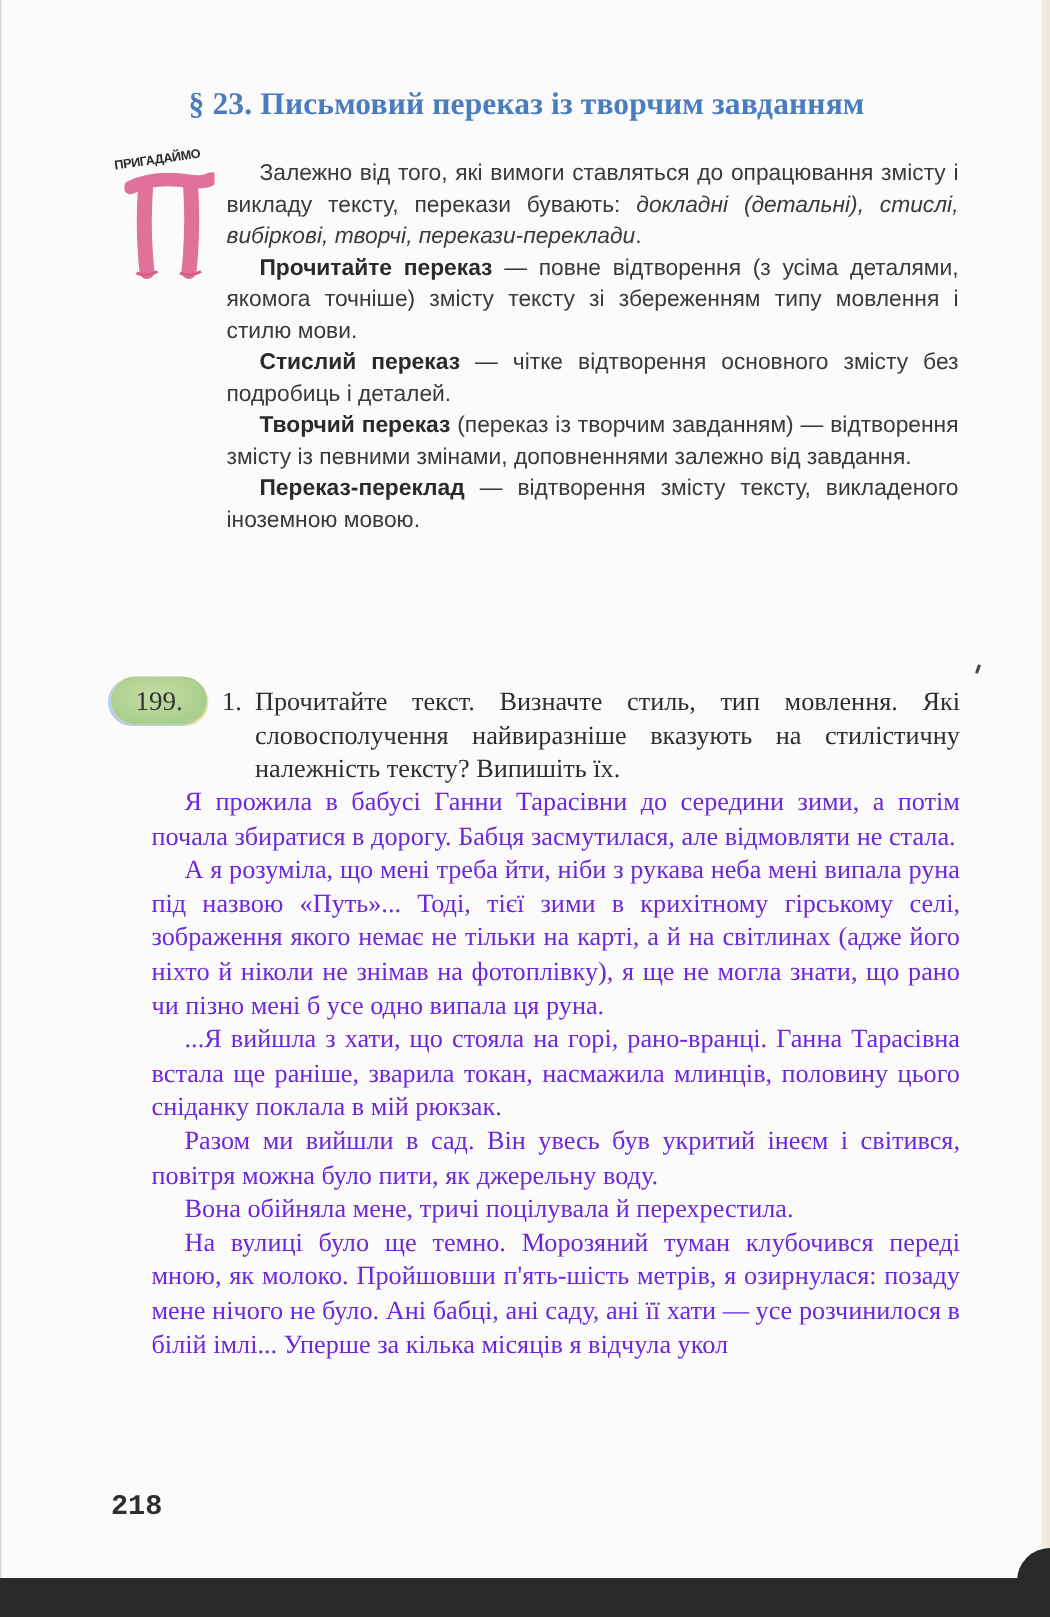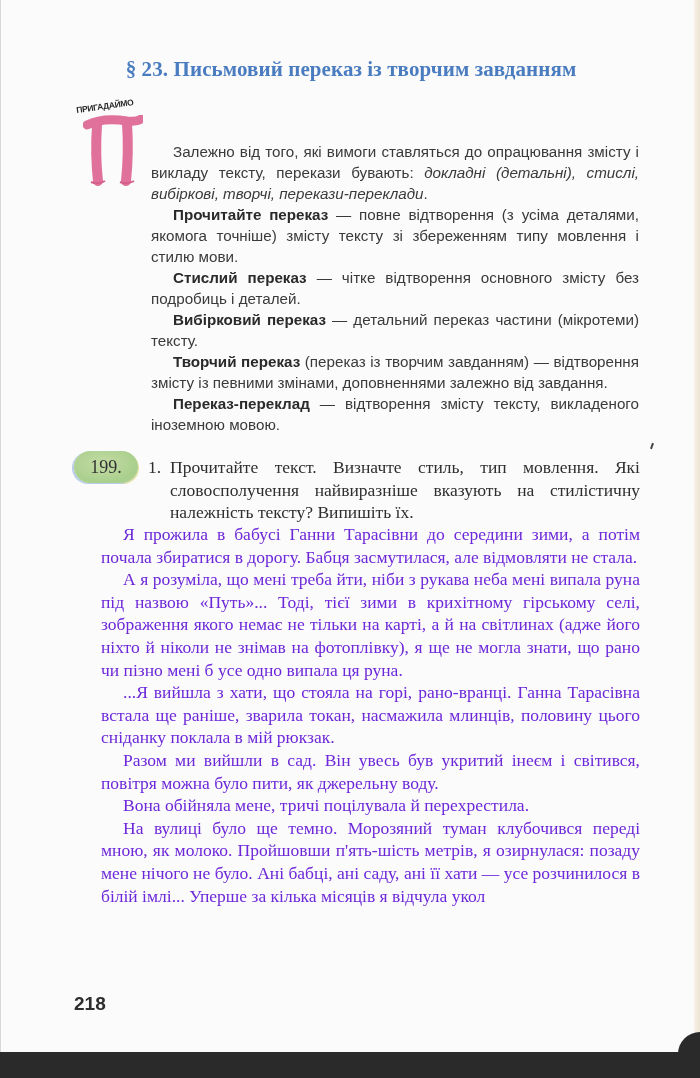--- a/index.html
+++ b/index.html
@@ -84,21 +84,21 @@
       font-size: 15.2px;
       line-height: 21px;
       color: #3a3a3a;
       text-align: justify;
     }
     .remember-block p {
       margin: 0;
       text-indent: 22px;
       padding-left: 0;
     }
-    .remember-block p.first { padding-left: 0; margin-top: 36px; }
+    .remember-block p.first { padding-left: 0; }
     .remember-block b { color: #2a2a2a; }
     
     .exercise {
       position: absolute;
       left: 73px; top: 451px;
       width: 566px;
     }
     .exercise-badge {
       position: absolute;
       left: 0; top: 0;
@@ -140,21 +140,21 @@
       color: #6d28d9;
       text-align: justify;
     }
     .story p {
       margin: 0;
       text-indent: 22px;
     }
     .page-number {
       position: absolute;
       left: 73px; top: 993px;
-      font-family: Liberation Sans, sans-serif;
+      font-family: Liberation Mono, monospace;
       font-weight: bold;
       font-size: 19px;
       color: #2e2e2e;
     }
     .stray-mark {
       position: absolute;
       left: 650px; top: 443px;
       width: 2px; height: 6px;
       background: #444;
       transform: rotate(20deg);
@@ -180,21 +180,20 @@
       </svg>
     </div>
   </div>
 
   <div class="remember-block">
     <p class="first">
       <span>Залежно від того, які вимоги ставляться до опрацювання змісту і викладу тексту, перекази бувають: </span><i>докладні (детальні), стислі, вибіркові, творчі, перекази-переклади</i><span>.</span>
     </p>
     <p><b>Прочитайте переказ</b><span> — повне відтворення (з усіма деталями, якомога точніше) змісту тексту зі збереженням типу мовлення і стилю мови.</span></p>
     <p><b>Стислий переказ</b><span> — чітке відтворення основного змісту без подробиць і деталей.</span></p>
-    <p><b>Вибірковий переказ</b><span> — детальний переказ частини (мікротеми) тексту.</span></p>
     <p><b>Творчий переказ</b><span> (переказ із творчим завданням) — відтворення змісту із певними змінами, доповненнями залежно від завдання.</span></p>
     <p><b>Переказ-переклад</b><span> — відтворення змісту тексту, викладеного іноземною мовою.</span></p>
   </div>
 
   <div class="stray-mark"></div>
 
   <div class="exercise">
     <div class="exercise-badge">199.</div>
     <div class="exercise-task">
       <div class="exercise-task-inner">

